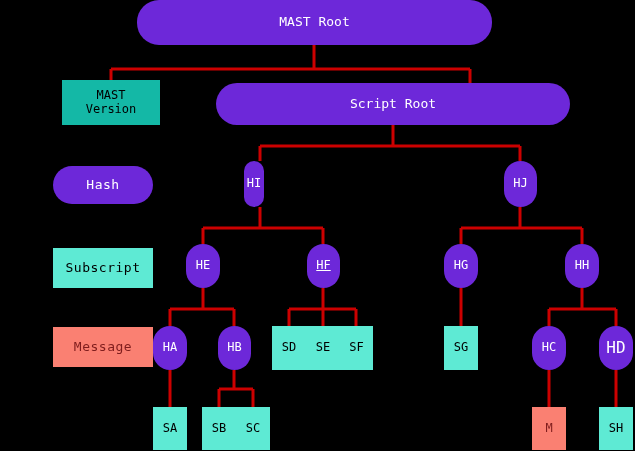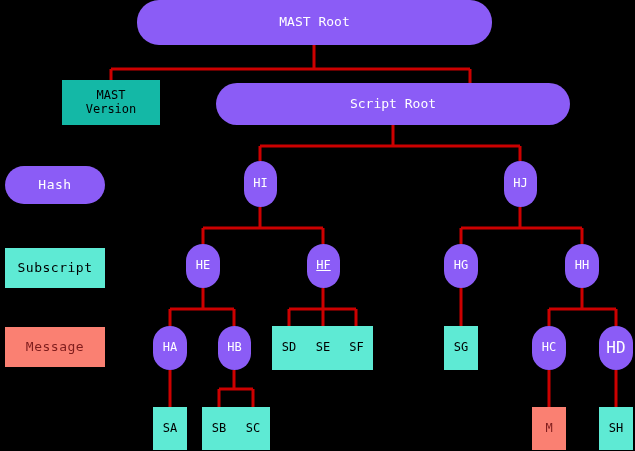--- a/index.html
+++ b/index.html
@@ -31,37 +31,37 @@
     box-sizing: border-box;
     display: flex;
     align-items: center;
     justify-content: center;
     text-align: center;
     line-height: 1.15;
     white-space: pre-line;
     z-index: 3;
   }
   .node.hash {
-    background: #8b5cf6;
+    background: #6d28d9;
     color: #ffffff;
     border-radius: 22px;
   }
   .node.subscript {
     background: #5eead4;
     color: #000000;
   }
   .node.message {
     background: #fa8072;
     color: #7f1d1d;
   }
   .node.version {
     background: #14b8a6;
     color: #000000;
   }
-  .legend-label { letter-spacing: 0.5px; }
+  .legend-label { letter-spacing: 0.5px; margin-left: 48px; }
 </style>
 </head>
 <body>
 
 <div id="canvas">
 
   <svg id="edges" viewBox="0 0 635 451" width="635" height="451" aria-hidden="true">
       <path d="M 314 45 L 314 69 M 111 69 L 470 69 M 111 69 L 111 80 M 470 69 L 470 83" stroke="#cc0000" stroke-width="3" fill="none" stroke-linecap="butt"></path>
       <path d="M 393 125 L 393 146 M 260 146 L 520 146 M 260 146 L 260 161 M 520 146 L 520 161" stroke="#cc0000" stroke-width="3" fill="none" stroke-linecap="butt"></path>
       <path d="M 260 207 L 260 228 M 203 228 L 323 228 M 203 228 L 203 244 M 323 228 L 323 244" stroke="#cc0000" stroke-width="3" fill="none" stroke-linecap="butt"></path>
@@ -74,21 +74,21 @@
       <path d="M 234 370 L 234 389 M 219 389 L 253 389 M 219 389 L 219 407 M 253 389 L 253 407" stroke="#cc0000" stroke-width="3" fill="none" stroke-linecap="butt"></path>
       <path d="M 549 370 L 549 407" stroke="#cc0000" stroke-width="3" fill="none" stroke-linecap="butt"></path>
       <path d="M 616 370 L 616 407" stroke="#cc0000" stroke-width="3" fill="none" stroke-linecap="butt"></path>
     </svg>
 
   <div id="nodes-layer">
       <div class="node hash" style="left: 137px; top: 0px; width: 355px; height: 45px; font-size: 13px;">MAST Root</div>
       <div class="node version" style="left: 62px; top: 80px; width: 98px; height: 45px; font-size: 12px;">MAST
 Version</div>
       <div class="node hash" style="left: 216px; top: 83px; width: 354px; height: 42px; font-size: 13px;">Script Root</div>
-      <div class="node hash" style="left: 244px; top: 161px; width: 33px; height: 46px; font-size: 12px;">HI</div>
+      <div class="node hash" style="left: 244px; top: 161px; width: 20px; height: 46px; font-size: 12px;">HI</div>
       <div class="node hash" style="left: 504px; top: 161px; width: 33px; height: 46px; font-size: 12px;">HJ</div>
       <div class="node hash" style="left: 186px; top: 244px; width: 34px; height: 44px; font-size: 12px;">HE</div>
       <div class="node hash" style="left: 307px; top: 244px; width: 33px; height: 44px; font-size: 12px; text-decoration: underline;">HF</div>
       <div class="node hash" style="left: 444px; top: 244px; width: 34px; height: 44px; font-size: 12px;">HG</div>
       <div class="node hash" style="left: 565px; top: 244px; width: 34px; height: 44px; font-size: 12px;">HH</div>
       <div class="node hash" style="left: 153px; top: 326px; width: 34px; height: 44px; font-size: 12px;">HA</div>
       <div class="node hash" style="left: 218px; top: 326px; width: 33px; height: 44px; font-size: 12px;">HB</div>
       <div class="node subscript" style="left: 272px; top: 326px; width: 34px; height: 44px; font-size: 12px;">SD</div>
       <div class="node subscript" style="left: 306px; top: 326px; width: 34px; height: 44px; font-size: 12px;">SE</div>
       <div class="node subscript" style="left: 340px; top: 326px; width: 33px; height: 44px; font-size: 12px;">SF</div>

